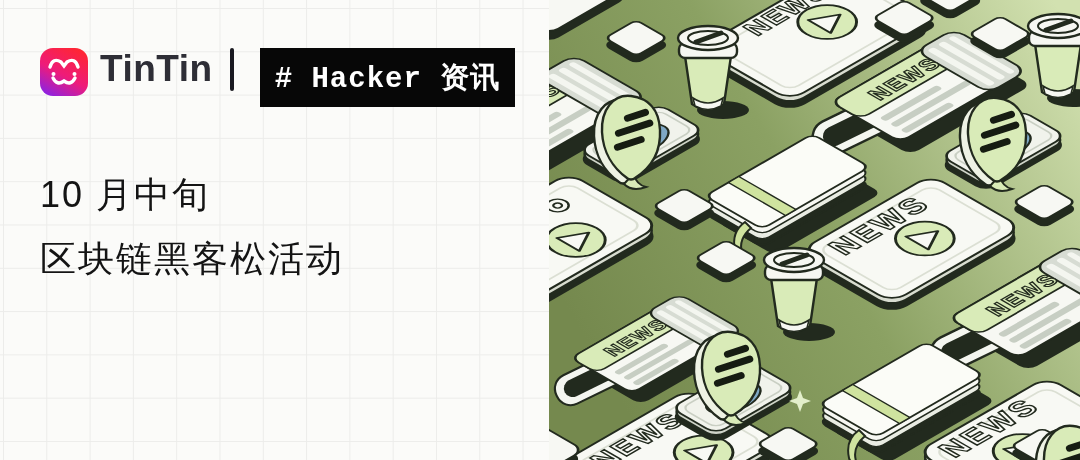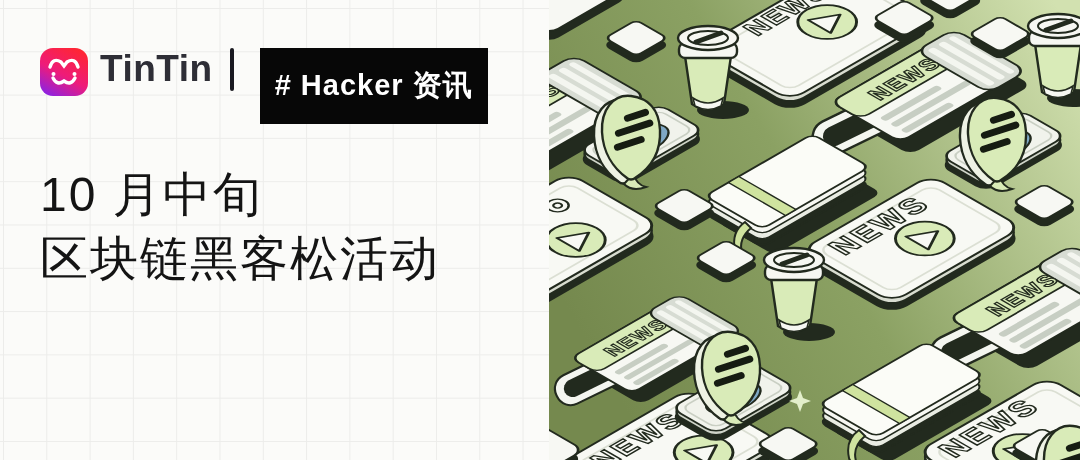--- a/index.html
+++ b/index.html
@@ -22,26 +22,26 @@
   }
   .logo-mark{width:48px;height:48px;flex:0 0 48px;display:block;}
   .brand-name{
     margin-left:12px;font-size:37px;font-weight:700;color:#2e2e36;letter-spacing:.5px;
   }
   .brand-divider{
     width:4px;height:43px;background:#191921;border-radius:2px;
     margin-left:17px;margin-right:26px;
   }
   .topic-badge{
-    height:44px;display:flex;align-items:center;background:#070707;color:#ffffff;
-    font-size:29px;font-weight:700;padding:16px 15px;letter-spacing:1px;
+    height:59px;display:flex;align-items:center;background:#070707;color:#ffffff;
+    font-size:29px;font-weight:700;padding:0 15px;letter-spacing:1px;font-family:Liberation Mono, monospace;
   }
   .headline{
     position:absolute;top:163px;left:40px;color:#141414;
-    font-size:48px;font-weight:400;line-height:64px;letter-spacing:2px;white-space:nowrap;
+    font-size:36px;font-weight:400;line-height:64px;letter-spacing:2px;white-space:nowrap;
   }
   .art{display:block;width:531px;height:460px;flex:0 0 531px;}
   .news{font-family:"Liberation Sans","DejaVu Sans",sans-serif;font-weight:700;}
 </style>
 </head>
 <body>
 
 <div class="banner">
 
   <div class="left-panel">

